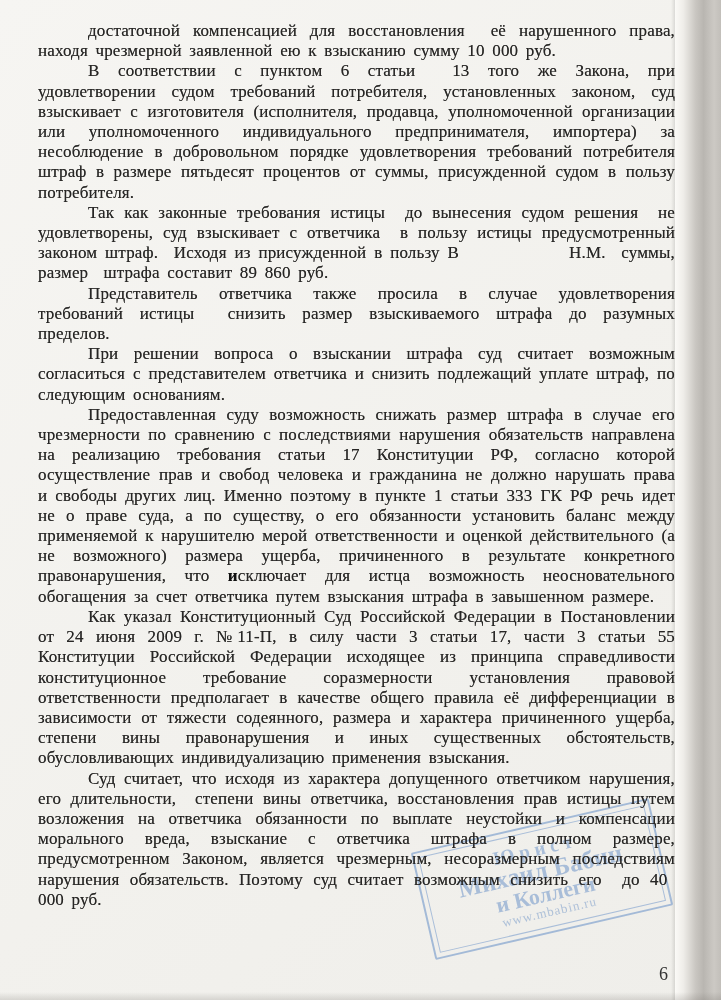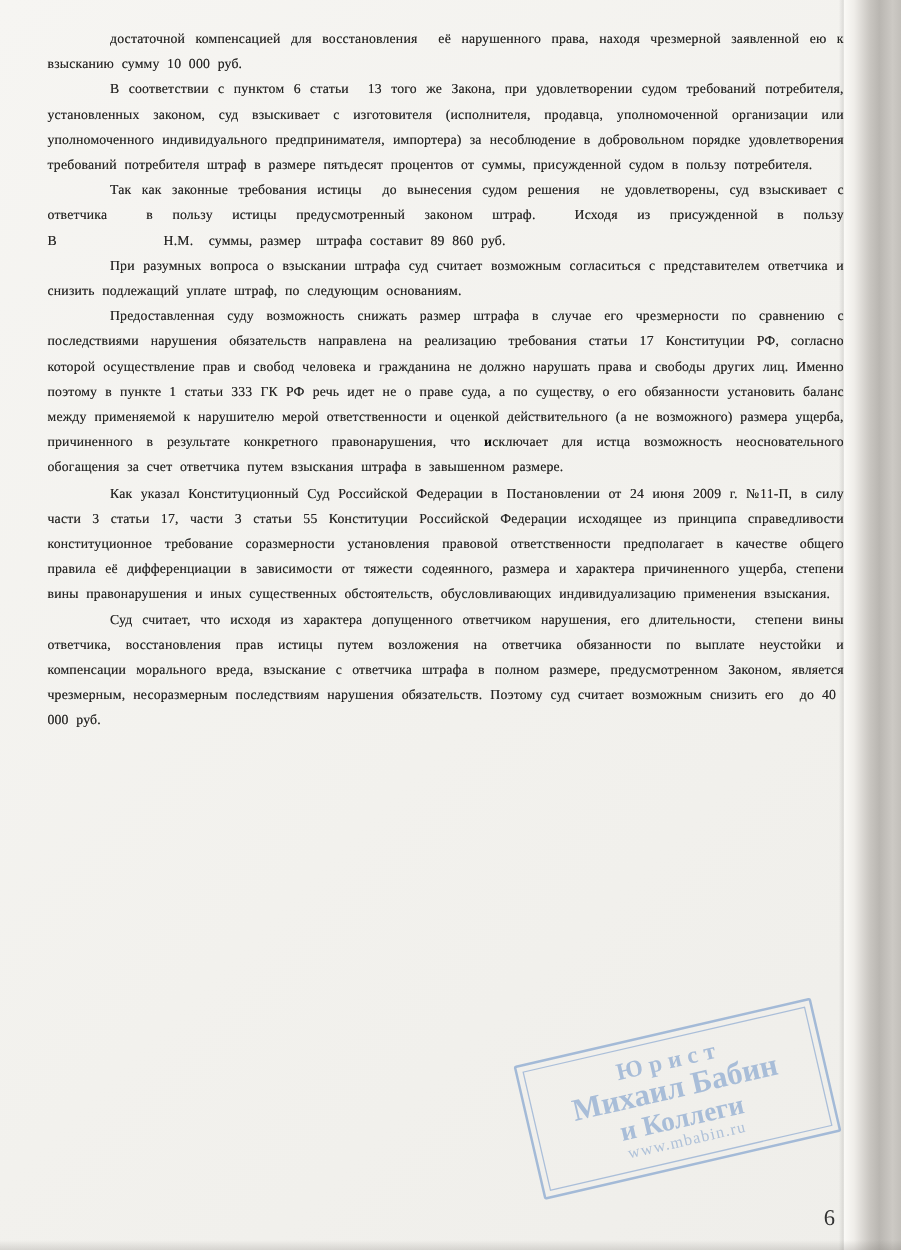--- a/index.html
+++ b/index.html
@@ -50,21 +50,21 @@
     position: absolute;
     left: 38px;
     top: 21px;
     width: 637px;
     z-index: 2;
   }
   .para {
     margin: 0;
     text-align: justify;
     text-indent: 50px;
-    font-size: 11px;
+    font-size: 17px;
     line-height: 20.2px;
     letter-spacing: 0.15px;
     word-spacing: 3.2px;
     color: #272625;
     text-shadow: 0 0 0.5px rgba(45,44,42,0.65);
   }
   .para .it { }
   .para .b  { font-weight: bold; color: #111; }
   
   .stamp {
@@ -120,21 +120,22 @@
       <div class="stamp-line l2">Михаил Бабин</div>
       <div class="stamp-line l3">и Коллеги</div>
       <div class="stamp-line l4">www.mbabin.ru</div>
     </div>
   </div>
 
   <div class="text-block">
       <p class="para"><span>достаточной компенсацией для восстановления&nbsp; её нарушенного права, находя чрезмерной заявленной ею к взысканию сумму 10&nbsp;000 руб.</span></p>
       <p class="para"><span>В соответствии с пунктом 6 статьи&nbsp; 13 того же Закона, при удовлетворении судом требований потребителя, установленных законом, суд взыскивает с изготовителя (исполнителя, продавца, уполномоченной организации или уполномоченного индивидуального предпринимателя, импортера) за несоблюдение в добровольном порядке удовлетворения требований потребителя штраф в размере пятьдесят процентов от суммы, присужденной судом в пользу потребителя.</span></p>
       <p class="para"><span>Так как законные требования истицы&nbsp; до вынесения судом решения&nbsp; не удовлетворены, суд взыскивает с ответчика&nbsp; в пользу истицы предусмотренный законом штраф.&nbsp; Исходя из присужденной в пользу В&nbsp;&nbsp;&nbsp;&nbsp;&nbsp;&nbsp;&nbsp;&nbsp;&nbsp;&nbsp;&nbsp;&nbsp;&nbsp;&nbsp;Н.М.&nbsp; суммы, размер&nbsp; штрафа составит 89&nbsp;860 руб.</span></p>
-      <p class="para"><span>При разумных вопроса о взыскании штрафа суд считает возможным согласиться с представителем ответчика и снизить подлежащий уплате штраф, по следующим основаниям.</span></p>
+      <p class="para"><span>Представитель ответчика также просила в случае удовлетворения требований истицы&nbsp; снизить размер взыскиваемого штрафа до разумных пределов.</span></p>
+      <p class="para"><span>При решении вопроса о взыскании штрафа суд считает возможным согласиться с представителем ответчика и снизить подлежащий уплате штраф, по следующим основаниям.</span></p>
       <p class="para"><span>Предоставленная суду возможность снижать размер штрафа в случае его чрезмерности по сравнению с последствиями нарушения обязательств направлена на реализацию требования статьи 17 Конституции РФ, согласно которой осуществление прав и свобод человека и гражданина не должно нарушать права и свободы других лиц. Именно поэтому в пункте 1 статьи 333 ГК РФ речь идет не о праве суда, а по существу, о его обязанности установить баланс между применяемой к нарушителю мерой ответственности и оценкой действительного (а не возможного) размера ущерба, причиненного в результате конкретного правонарушения, что </span><span class="b">и</span><span>сключает для истца возможность неосновательного обогащения за счет ответчика путем взыскания штрафа в завышенном размере.</span></p>
       <p class="para"><span>Как указал Конституционный Суд Российской Федерации в Постановлении от 24 июня 2009 г. №11-П, в силу части 3 статьи 17, части 3 статьи 55 Конституции Российской Федерации исходящее из принципа </span><span class="it">справедливости конституционное требование соразмерности установления</span><span> правовой ответственности предполагает в качестве общего правила её дифференциации в зависимости от тяжести содеянного, размера и характера причиненного ущерба, степени вины правонарушения и иных существенных обстоятельств, обусловливающих индивидуализацию применения взыскания.</span></p>
       <p class="para"><span>Суд считает, что исходя из характера допущенного ответчиком нарушения, его длительности,&nbsp; степени вины ответчика, восстановления прав истицы путем возложения на ответчика обязанности по выплате неустойки и компенсации морального вреда, взыскание с ответчика штрафа в полном размере, предусмотренном Законом, является чрезмерным, несоразмерным последствиям нарушения обязательств. Поэтому суд считает возможным снизить его&nbsp; до 40&nbsp; 000 руб.</span></p>
     </div>
 
   <div class="page-number">6</div>
 
   <div class="scan-edge"></div>
   <div class="scan-bottom"></div>
 </div>

